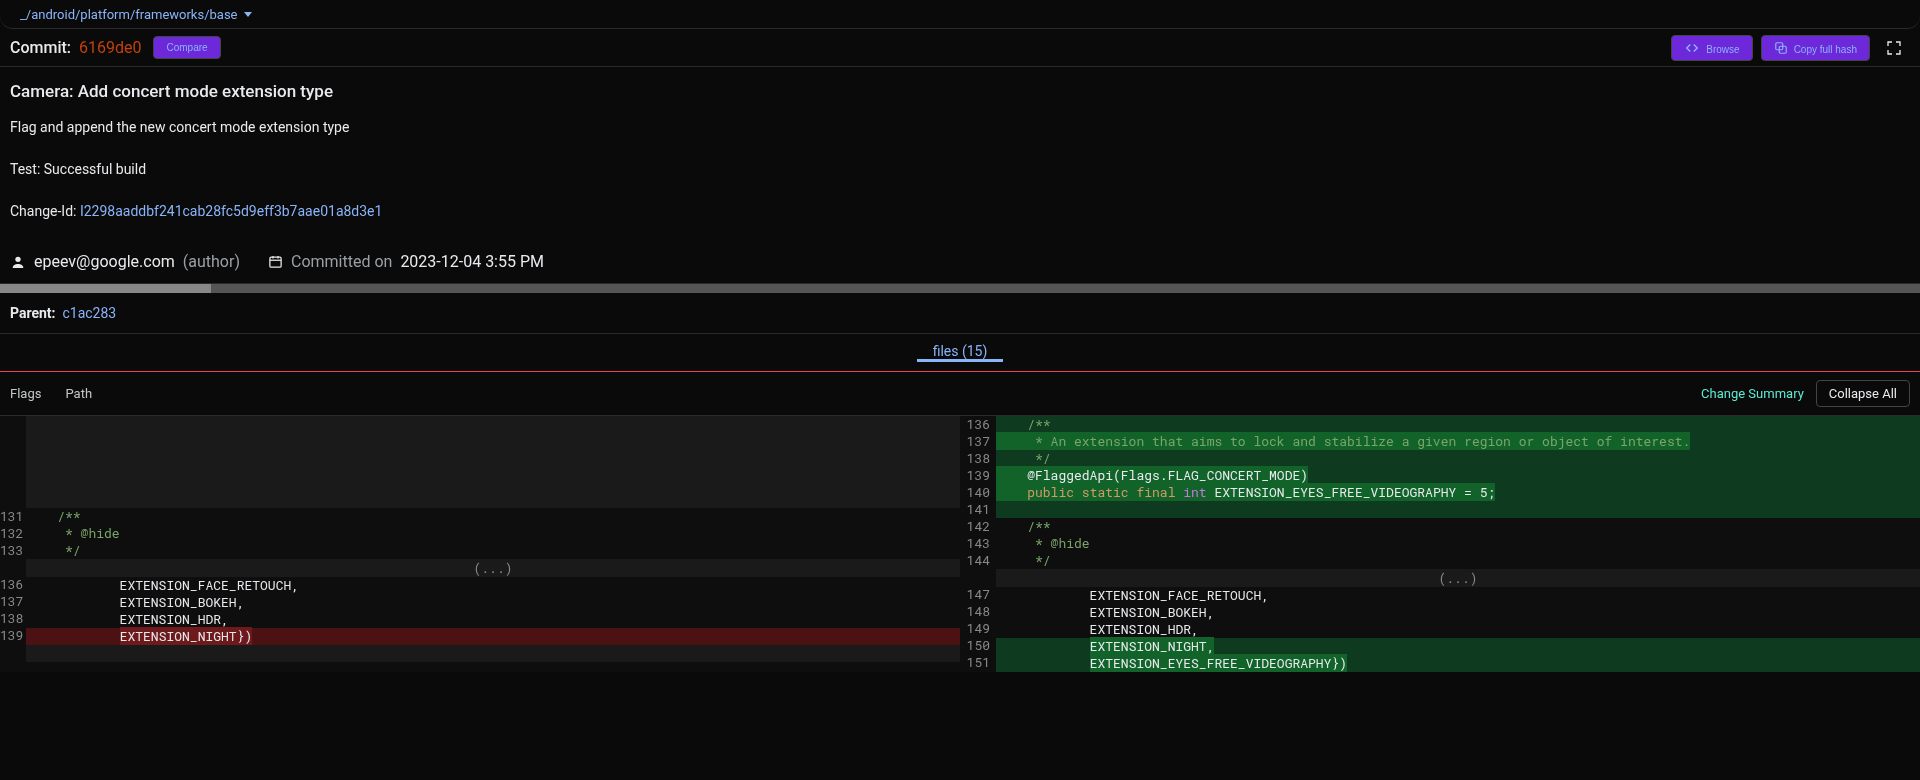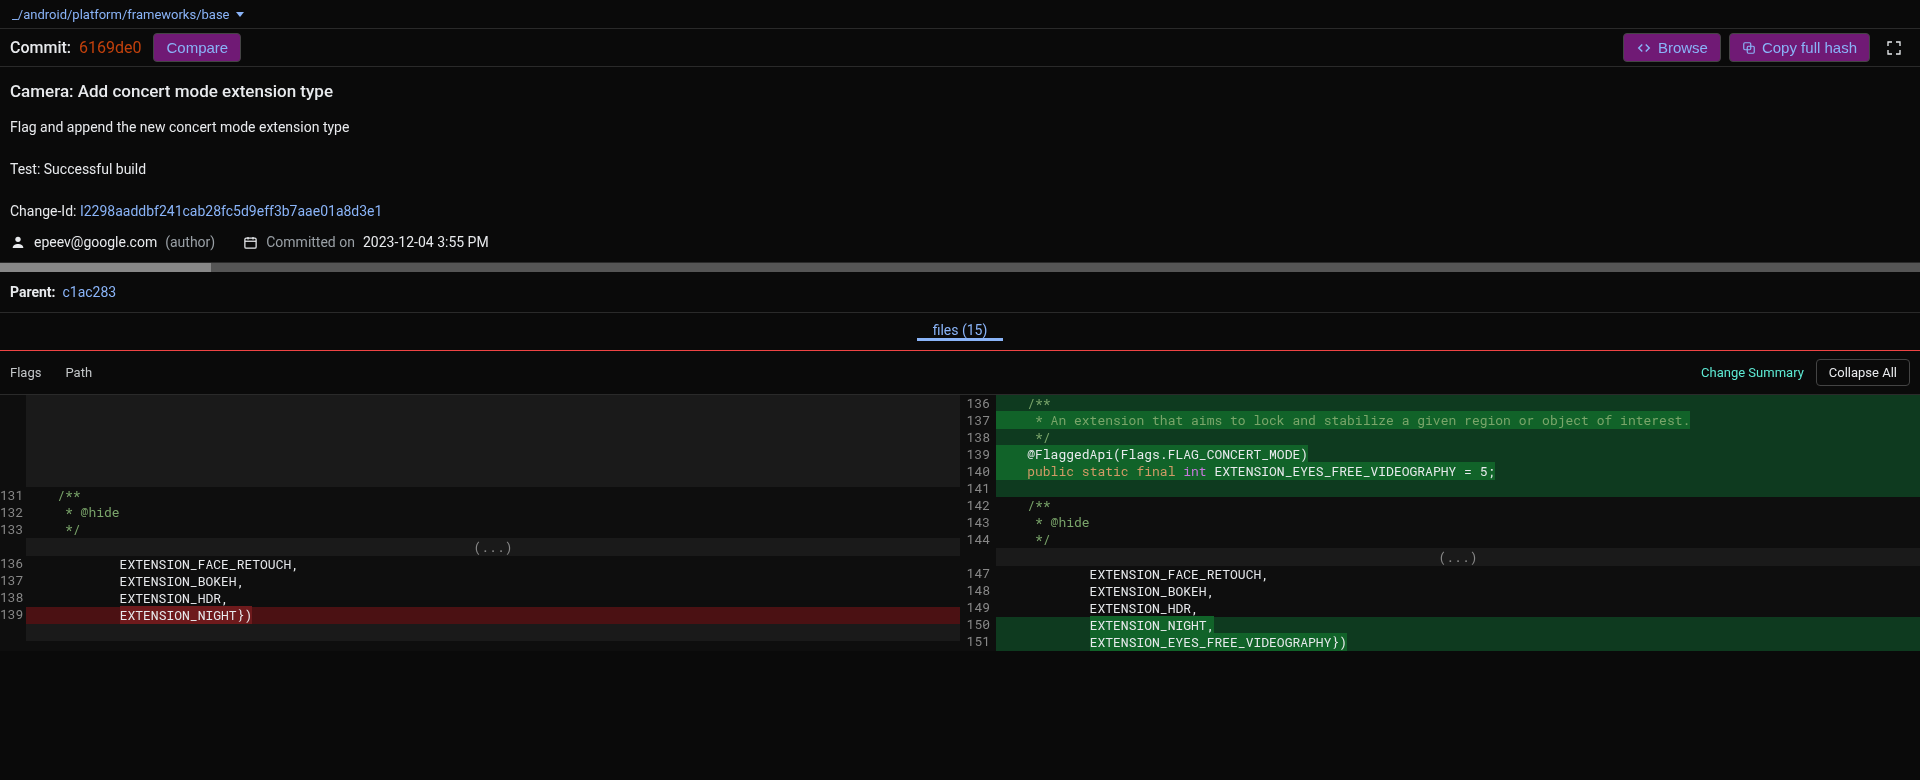--- a/index.html
+++ b/index.html
@@ -7,23 +7,24 @@
     background: #0a0a0a;
     color: #e8eaed;
     font-family: "Roboto", -apple-system, sans-serif;
     font-size: 14px;
     width: 1920px;
     overflow-x: hidden;
   }
   .top-bar {
     display: flex;
     align-items: center;
-    padding: 7px 12px;
+    padding: 7px 20px;
     border-bottom: 1px solid #2a2a2a;
     height: 29px;
+    border-radius: 13px;
   }
   .breadcrumb {
     color: #8ab4f8;
     display: inline-flex;
     align-items: center;
     gap: 6px;
     cursor: pointer;
     font-size: 13px;
   }
   .dropdown-arrow {
@@ -38,29 +39,29 @@
     align-items: center;
     justify-content: space-between;
     padding: 8px 10px;
     border-bottom: 1px solid #2a2a2a;
     height: 38px;
   }
   .commit-left { display: flex; align-items: center; gap: 12px; }
   .commit-label { font-weight: 500; font-size: 16px; }
   .commit-hash { font-weight: 400; color: #c2410c; margin-left: 4px; }
   .btn {
-    background: #701a75;
+    background: #6d28d9;
     border: 1px solid #444;
     color: #8ab4f8;
     padding: 5px 12px;
     border-radius: 4px;
-    font-size: 15px;
+    font-size: 10px;
     cursor: pointer;
     display: inline-flex;
-    align-items: center;
+    align-items: flex-end;
     gap: 6px;
   }
   .btn-icon { display: inline-flex; align-items: center; }
   .commit-right { display: flex; align-items: center; gap: 8px; }
   .fullscreen-btn {
     width: 32px; height: 32px;
     display: inline-flex;
     align-items: center;
     justify-content: center;
   }
@@ -68,22 +69,22 @@
     padding: 14px 10px 12px 10px;
     border-bottom: 1px solid #2a2a2a;
   }
   .commit-title { font-size: 17px; font-weight: 500; margin-bottom: 16px; }
   .commit-msg { font-size: 14px; color: #e8eaed; line-height: 1.5; }
   .bug-link { color: #8ab4f8; text-decoration: none; }
   .commit-meta {
     display: flex;
     align-items: center;
     gap: 28px;
-    margin-top: 12px;
-    font-size: 14px;
+    margin-top: 30px;
+    font-size: 16px;
   }
   .meta-item { display: inline-flex; align-items: center; gap: 8px; }
   .meta-label { color: #9aa0a6; }
   .scroll-marker { height: 9px; background: #555; width: 100%; position: relative; }
   .scroll-thumb { position:absolute; top:0; bottom:0; left:0; width:11%; background:#888; }
   .parent-row {
     padding: 12px 10px;
     border-bottom: 1px solid #2a2a2a;
     font-size: 14px;
   }

